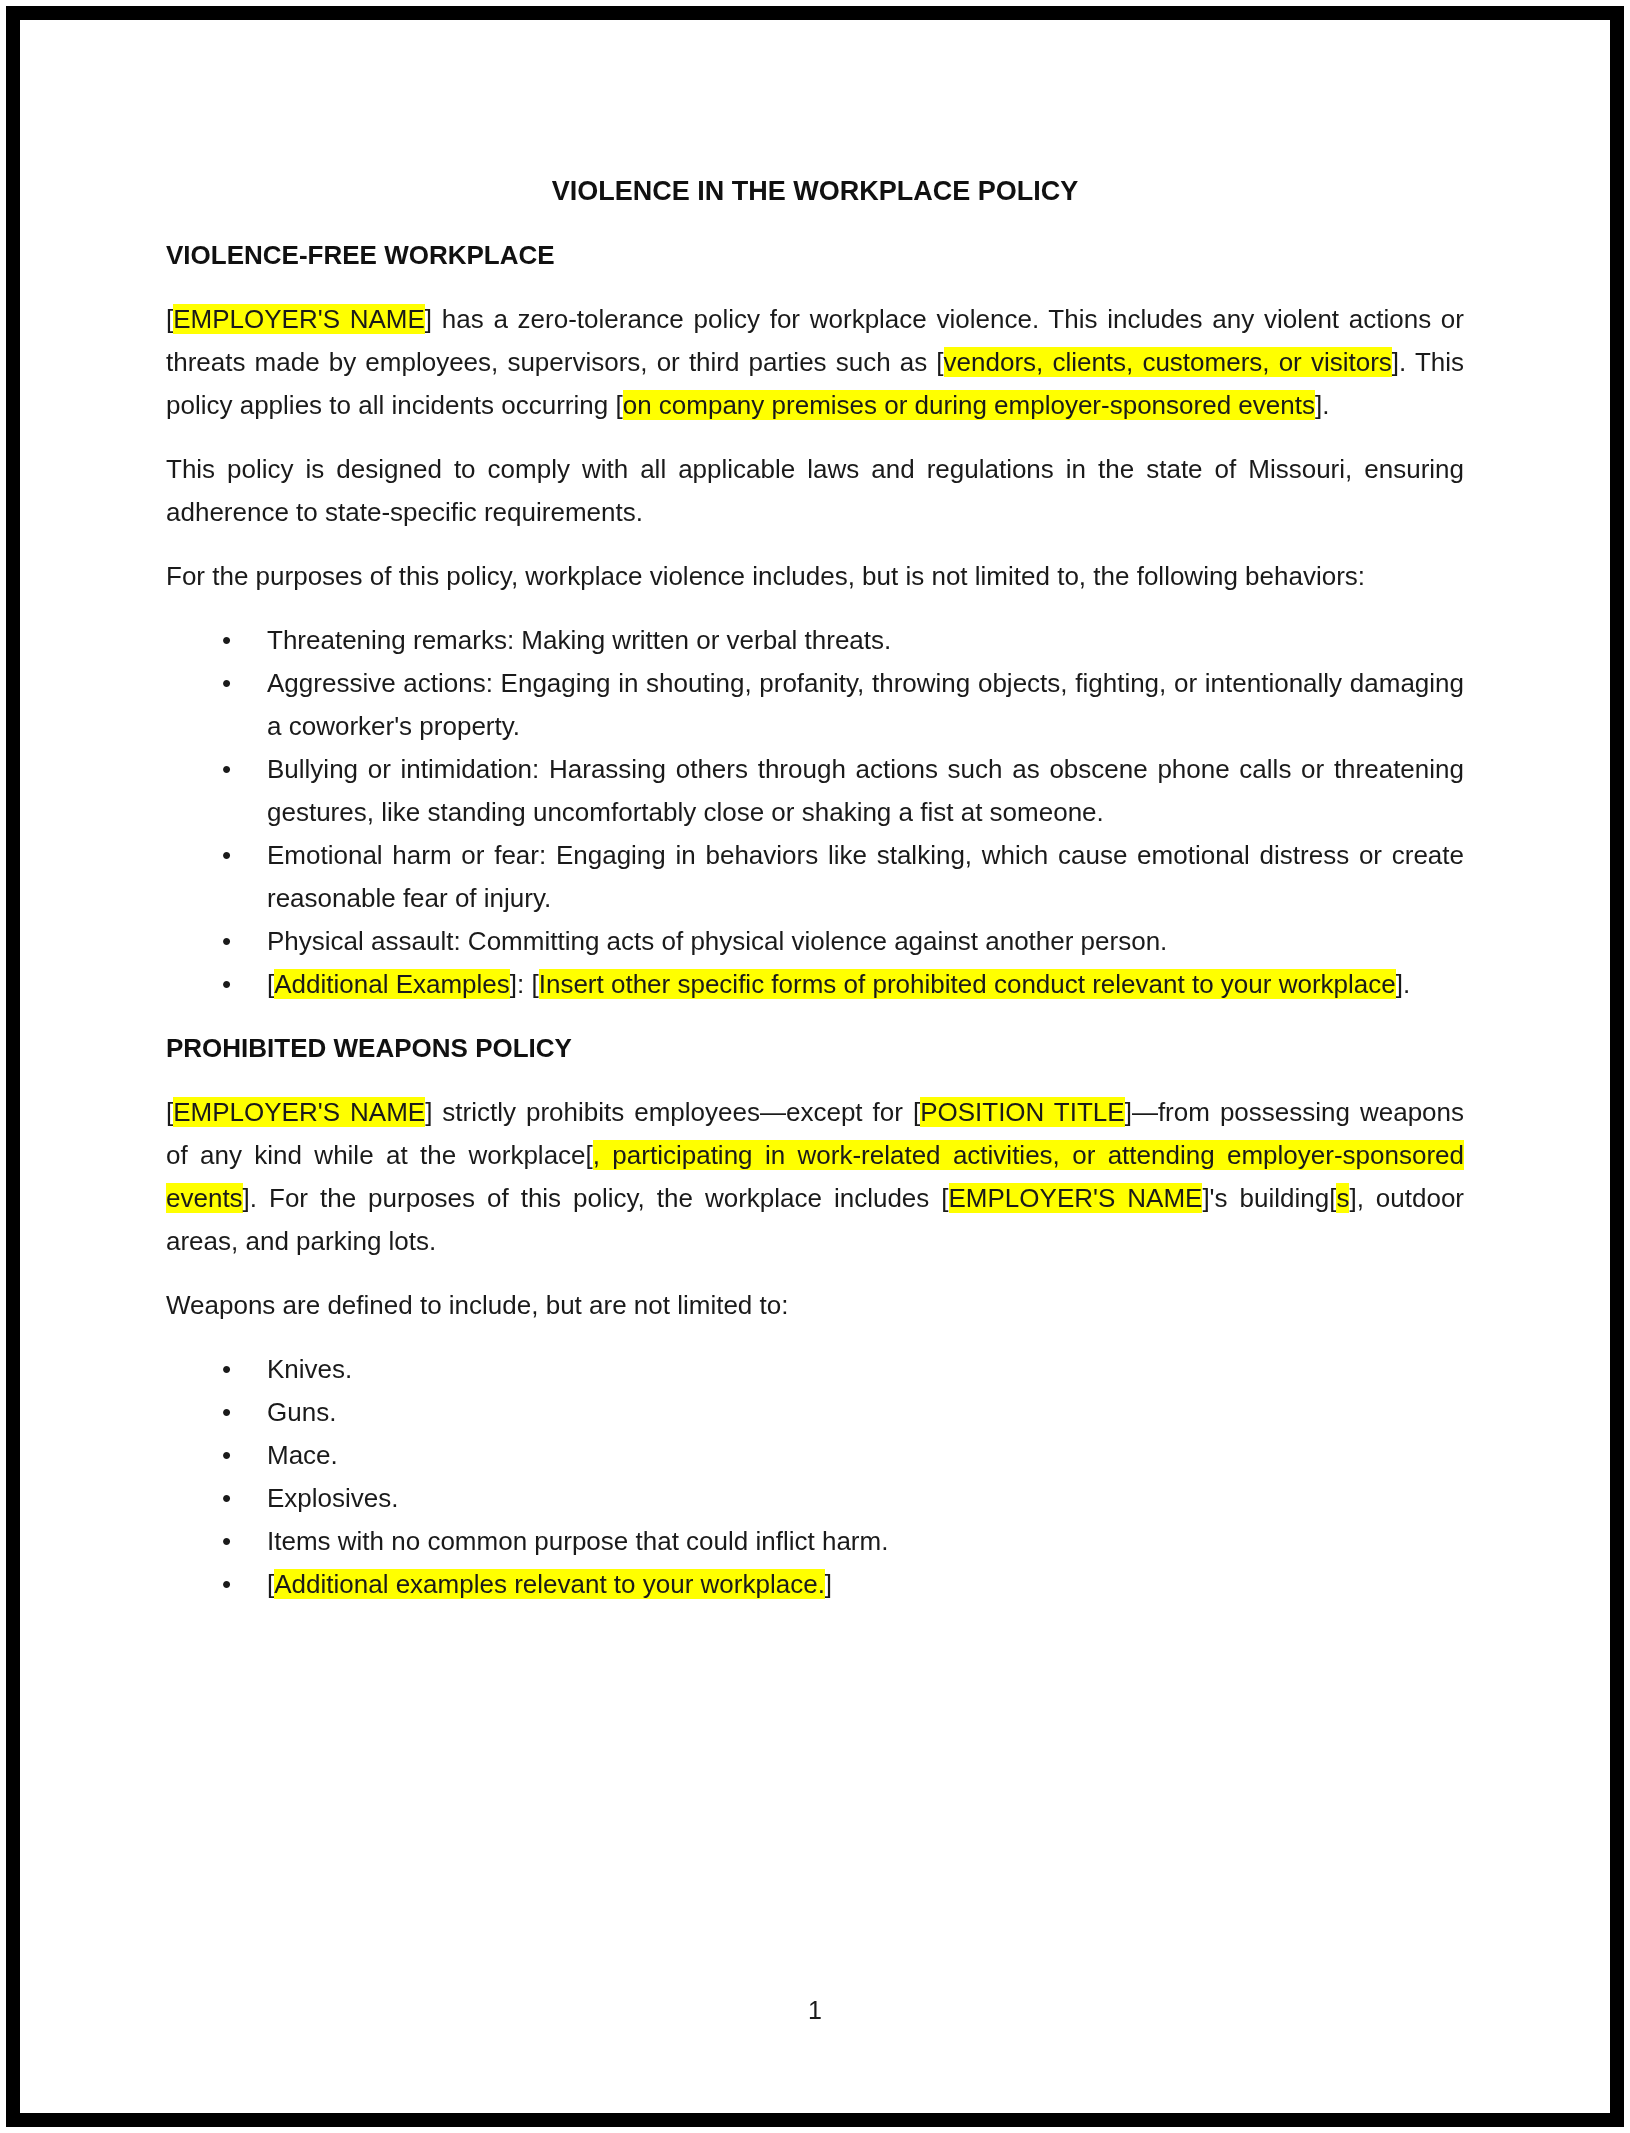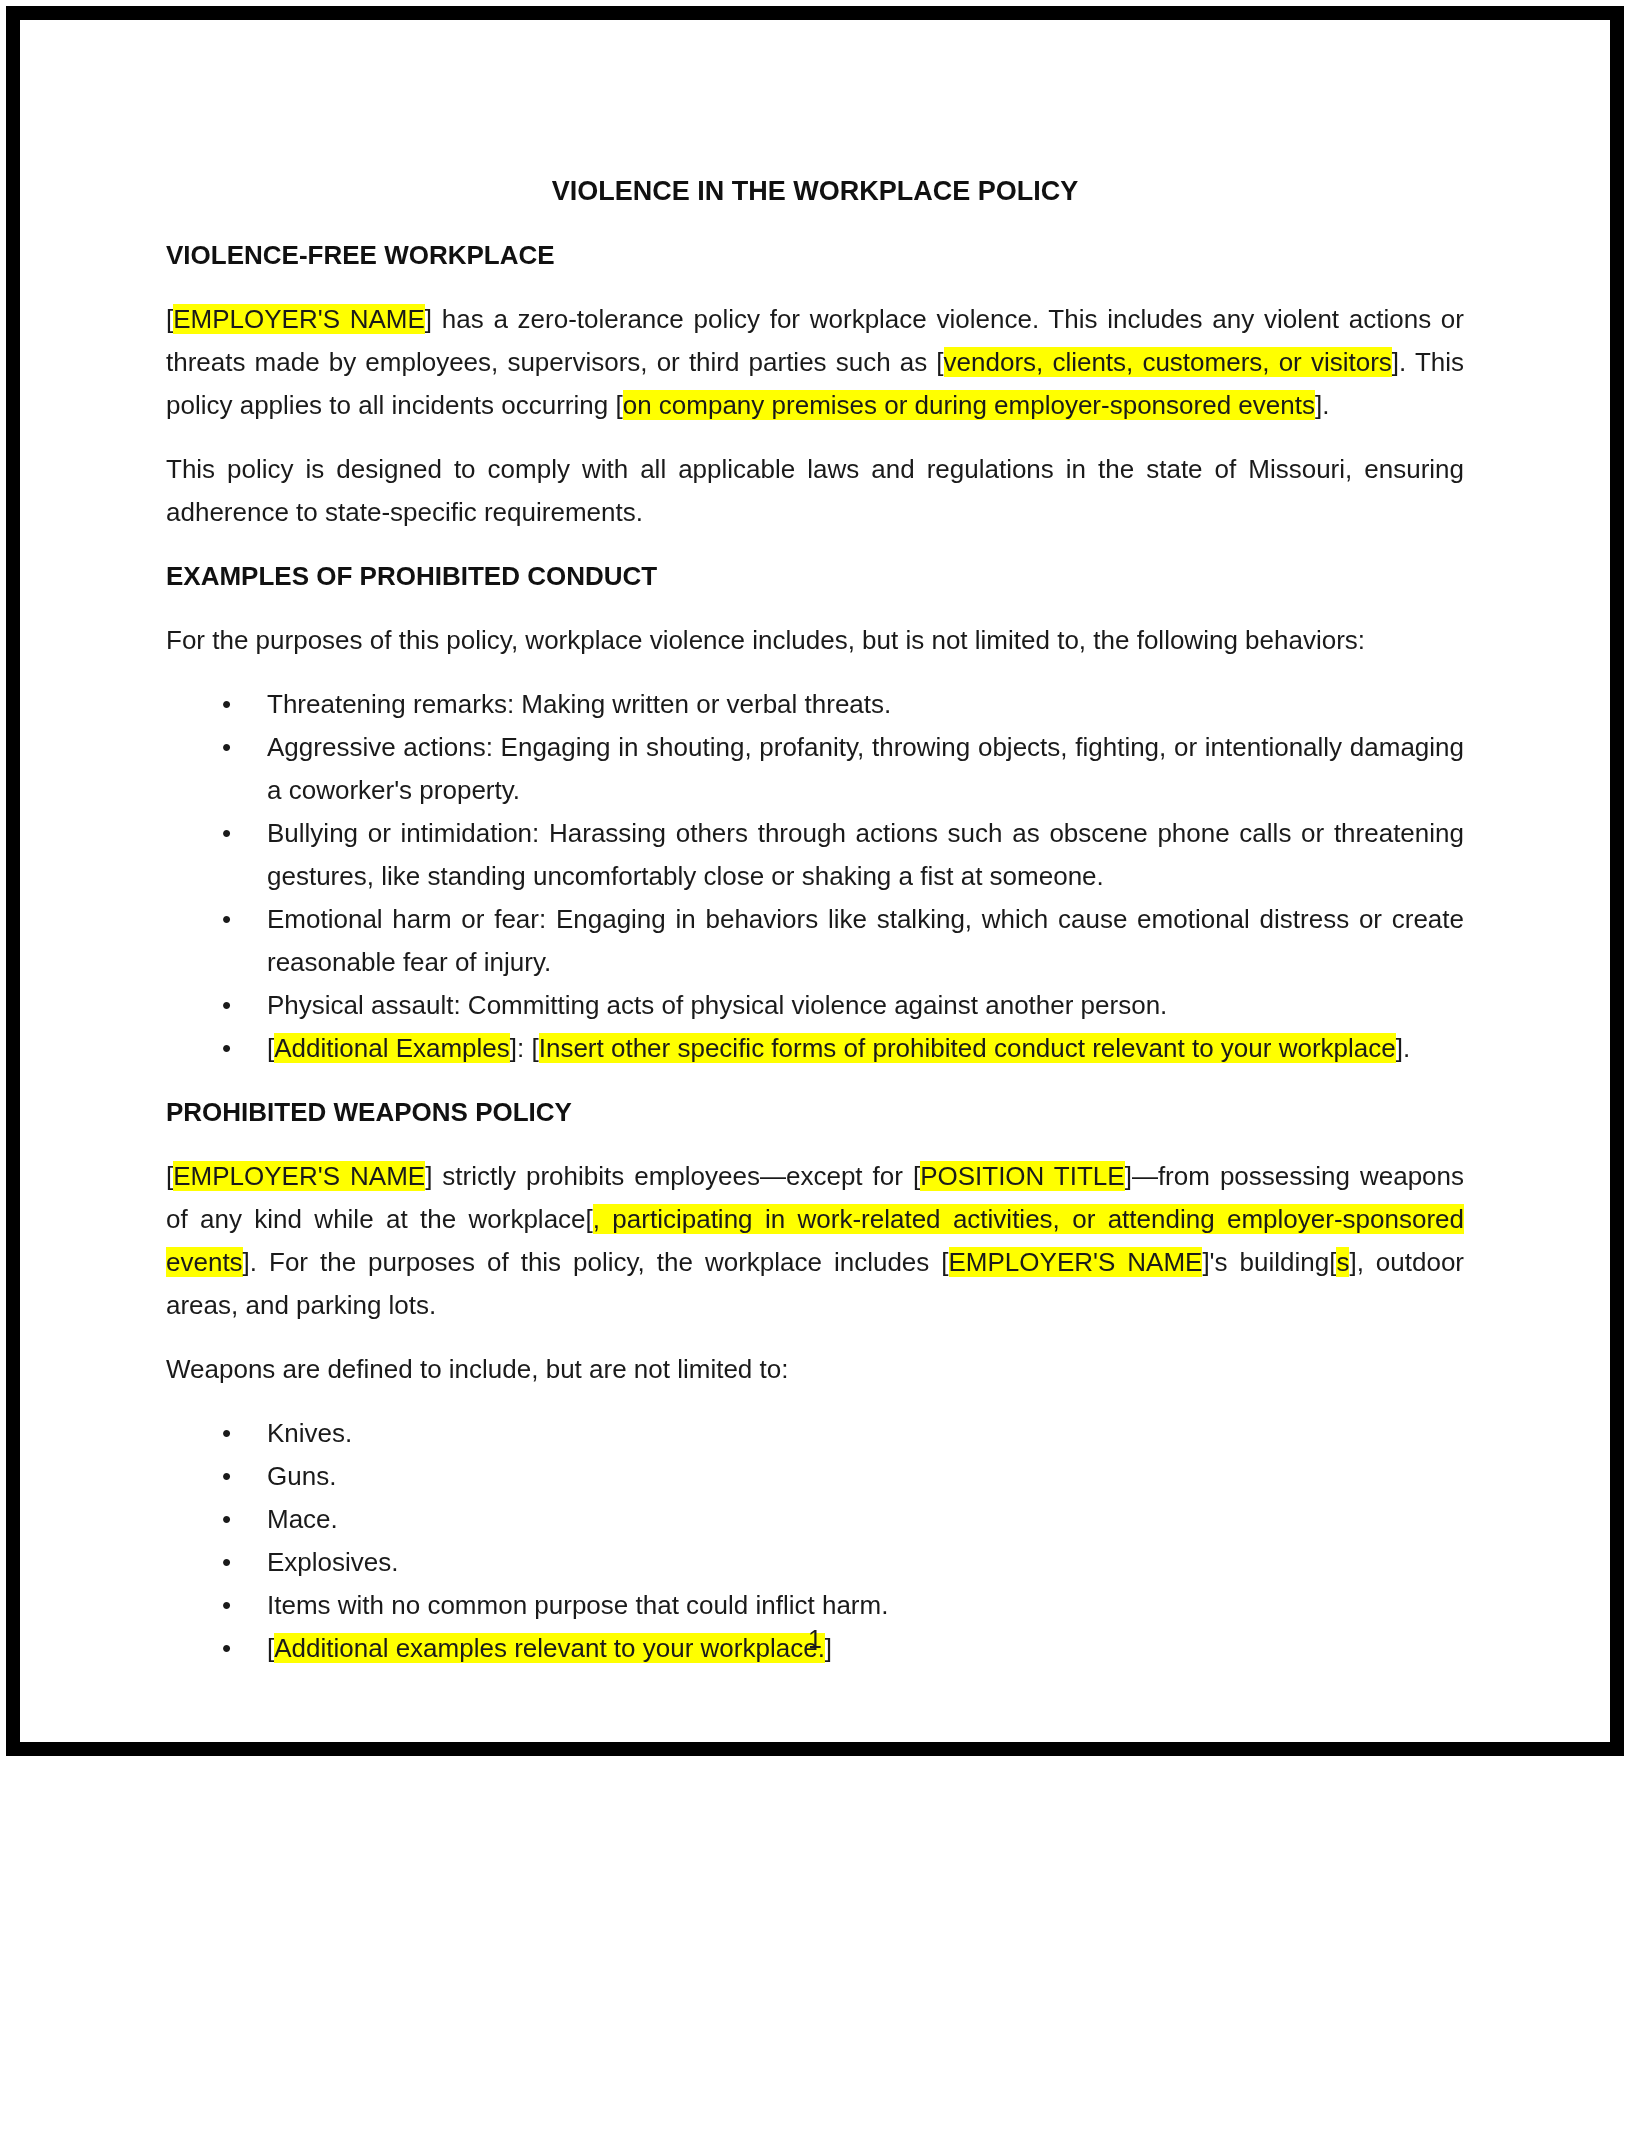--- a/index.html
+++ b/index.html
@@ -10,21 +10,21 @@
   }
   body {
     width: 1630px;
     height: 2133px;
     overflow: hidden;
     font-family: "Liberation Sans", sans-serif;
   }
   .page {
     position: relative;
     width: 1618px;
-    height: 1750px;
+    height: 2121px;
     margin: 6px;
     border: 14px solid #000000;
     background: #ffffff;
     color: #1a1a1a;
   }
   .content {
     padding: 150px 146px 0 146px;
     font-size: 26px;
     line-height: 43px;
   }
@@ -81,21 +81,20 @@
   <div class="content">
 
     <h1>VIOLENCE IN THE WORKPLACE POLICY</h1>
 
     <h2>VIOLENCE-FREE WORKPLACE</h2>
 
     <p><span>[</span><span class="hl">EMPLOYER'S NAME</span><span>] has a zero-tolerance policy for workplace violence. This includes any violent actions or threats made by employees, supervisors, or third parties such as [</span><span class="hl">vendors, clients, customers, or visitors</span><span>]. This policy applies to all incidents occurring [</span><span class="hl">on company premises or during employer-sponsored events</span><span>].</span></p>
 
     <p><span>This policy is designed to comply with all applicable laws and regulations in the state of Missouri, ensuring adherence to state-specific requirements.</span></p>
 
-    <h2>EXAMPLES OF PROHIBITED CONDUCT</h2>
 
     <p><span>For the purposes of this policy, workplace violence includes, but is not limited to, the following behaviors:</span></p>
 
     <ul>
         <li><span>Threatening remarks: Making written or verbal threats.</span></li>
         <li><span>Aggressive actions: Engaging in shouting, profanity, throwing objects, fighting, or intentionally damaging a coworker's property.</span></li>
         <li><span>Bullying or intimidation: Harassing others through actions such as obscene phone calls or threatening gestures, like standing uncomfortably close or shaking a fist at someone.</span></li>
         <li><span>Emotional harm or fear: Engaging in behaviors like stalking, which cause emotional distress or create reasonable fear of injury.</span></li>
         <li><span>Physical assault: Committing acts of physical violence against another person.</span></li>
         <li><span>[</span><span class="hl">Additional Examples</span><span>]: [</span><span class="hl">Insert other specific forms of prohibited conduct relevant to your workplace</span><span>].</span></li>

